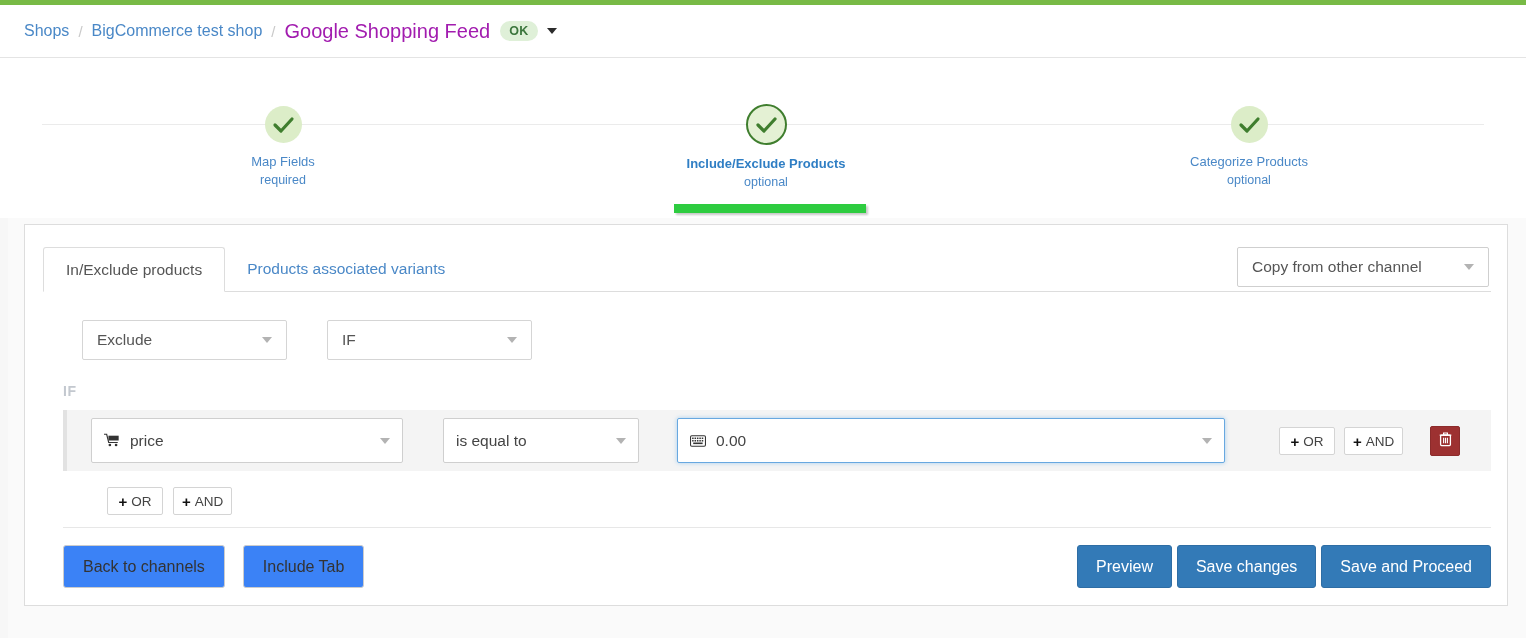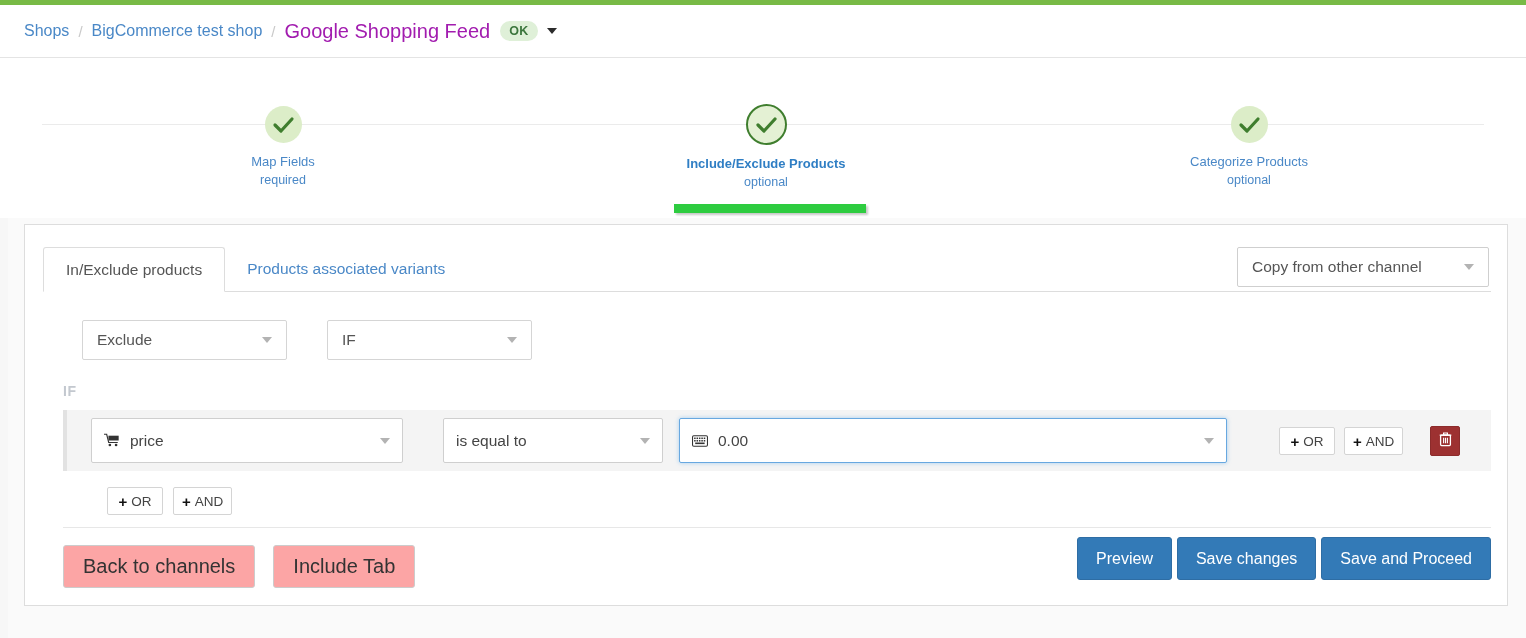--- a/index.html
+++ b/index.html
@@ -253,21 +253,21 @@
     border: 1px solid #cfcfcf;
     border-radius: 2px;
     display: flex;
     align-items: center;
     padding: 0 12px;
     font-size: 15.5px;
     color: #444444;
     cursor: pointer;
   }
   #field-select { width: 312px; margin-right: 40px; }
-  #operator-select { width: 220px; margin-right: 16px; gap: 33px; }
+  #operator-select { width: 196px; margin-right: 38px; gap: 33px; }
   #value-select {
     width: 548px;
     border: 1px solid #68a8e0;
     box-shadow: 0 0 4px rgba(102,175,233,0.55);
   }
   .ctl-icon {
     margin-right: 10px;
     display: flex;
     align-items: center;
     flex: 0 0 auto;
@@ -325,34 +325,34 @@
 
   
   #footer-left {
     position: absolute;
     left: 38px; top: 320px;
     display: flex;
     gap: 18px;
   }
   .btn-default {
     height: 43px;
-    background: #fca5a5;
+    background: #3b82f6;
     border: 1px solid #cccccc;
     border-radius: 3px;
     padding: 0 19px;
-    font-size: 20px;
+    font-size: 16px;
     color: #333333;
     display: flex;
     align-items: center;
     cursor: pointer;
     font-family: "Liberation Sans", sans-serif;
   }
   #footer-right {
     position: absolute;
-    right: 16px; top: 312px;
+    right: 16px; top: 320px;
     display: flex;
     gap: 5px;
   }
   .btn-primary {
     height: 43px;
     background: #337ab7;
     border: 1px solid #2e6da4;
     border-radius: 3px;
     padding: 0 18px;
     font-size: 16px;

